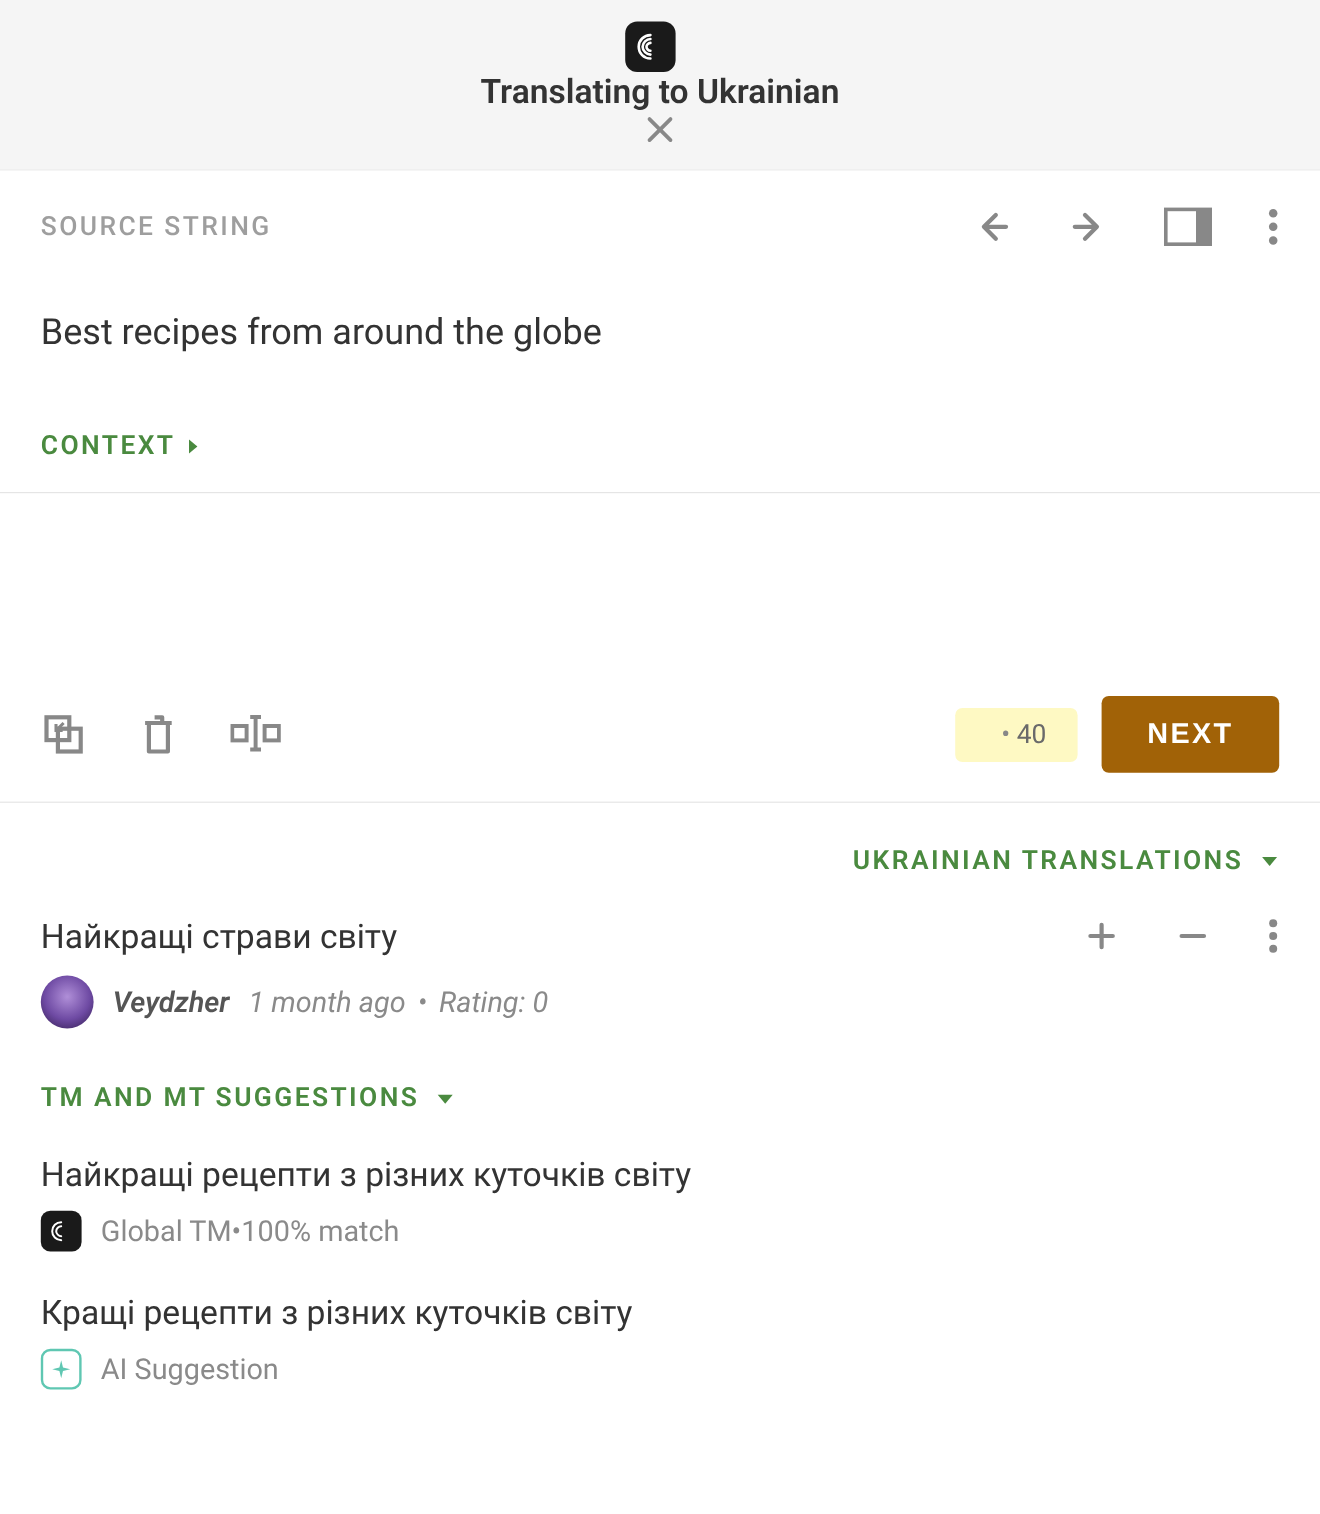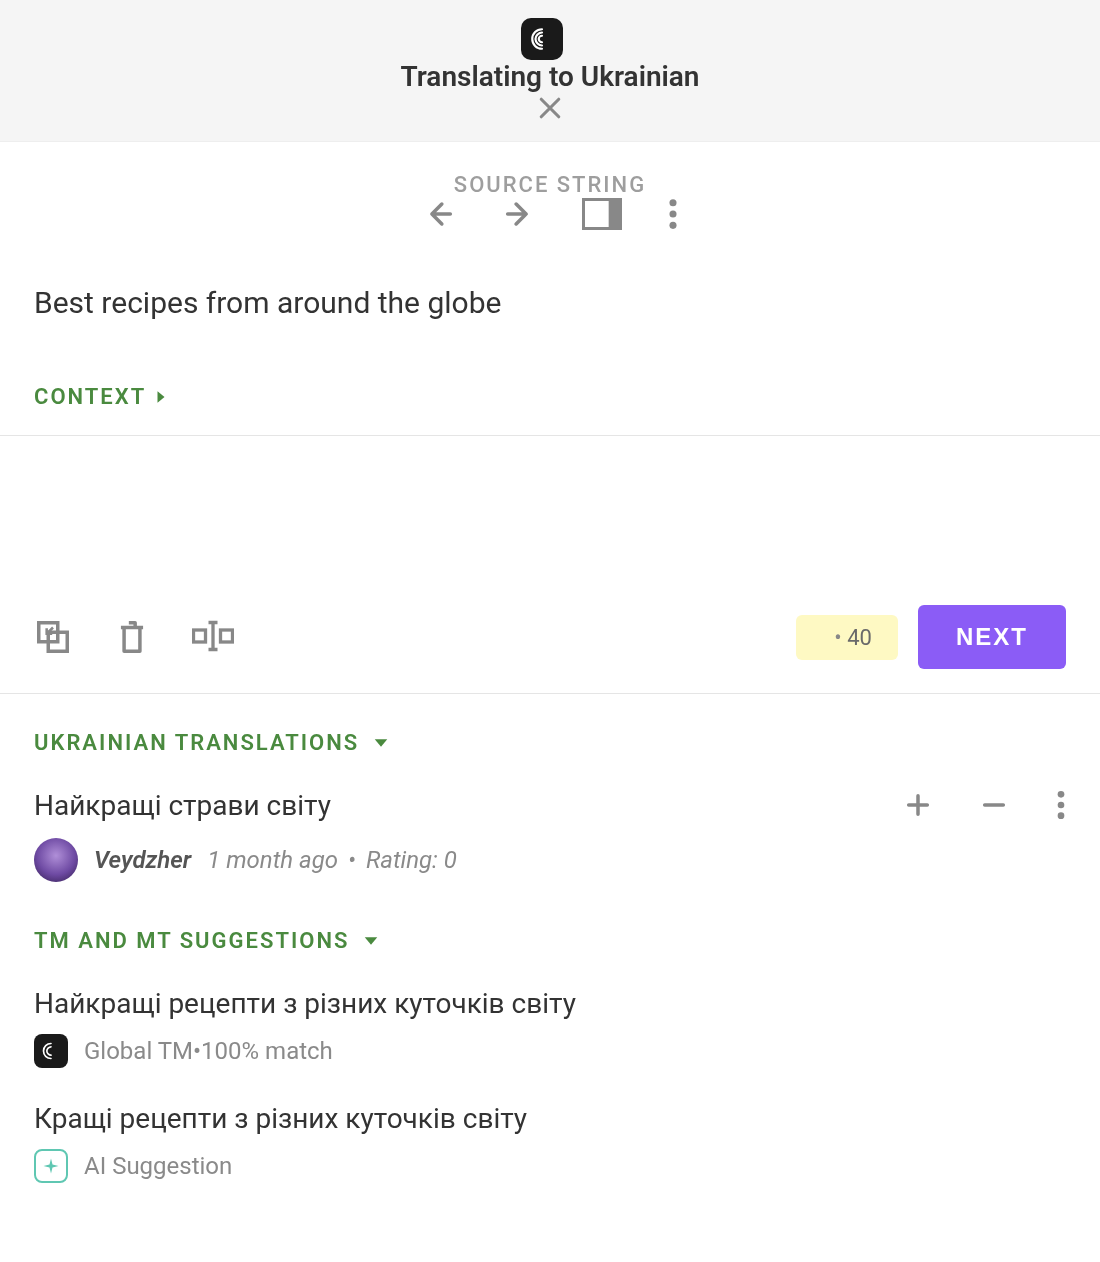--- a/index.html
+++ b/index.html
@@ -37,21 +37,20 @@
   }
   .header-close { cursor: pointer; color: #888; }
   .source-section {
     padding: 30px 34px 26px 34px;
     border-bottom: 1px solid #e5e5e5;
   }
   .section-label-row {
     display: flex;
     align-items: center;
     justify-content: space-between;
-    flex-direction: column;
   }
   .section-label {
     font-size: 22px;
     letter-spacing: 2px;
     font-weight: 500;
     color: #9e9e9e;
   }
   .toolbar-icons {
     display: flex;
     align-items: center;
@@ -99,21 +98,21 @@
   }
   .char-count {
     background: #fef9c3;
     border-radius: 6px;
     padding: 10px 26px 10px 38px;
     font-size: 22px;
     color: #6a6a6a;
   }
   .char-count .dot { color: #888; }
   .next-btn {
-    background: #8b5cf6;
+    background: #a16207;
     color: #fff;
     font-size: 24px;
     font-weight: 600;
     letter-spacing: 2px;
     border: none;
     border-radius: 6px;
     padding: 18px 38px;
     cursor: pointer;
   }
   .results-section {
@@ -121,20 +120,21 @@
     position: relative;
   }
   .results-header {
     font-size: 22px;
     letter-spacing: 2px;
     font-weight: 600;
     color: #4a8a3f;
     display: flex;
     align-items: center;
     gap: 14px;
+    justify-content: flex-end;
   }
   .translation-item {
     margin-top: 34px;
   }
   .translation-row {
     display: flex;
     align-items: flex-start;
     justify-content: space-between;
   }
   .translation-text {

